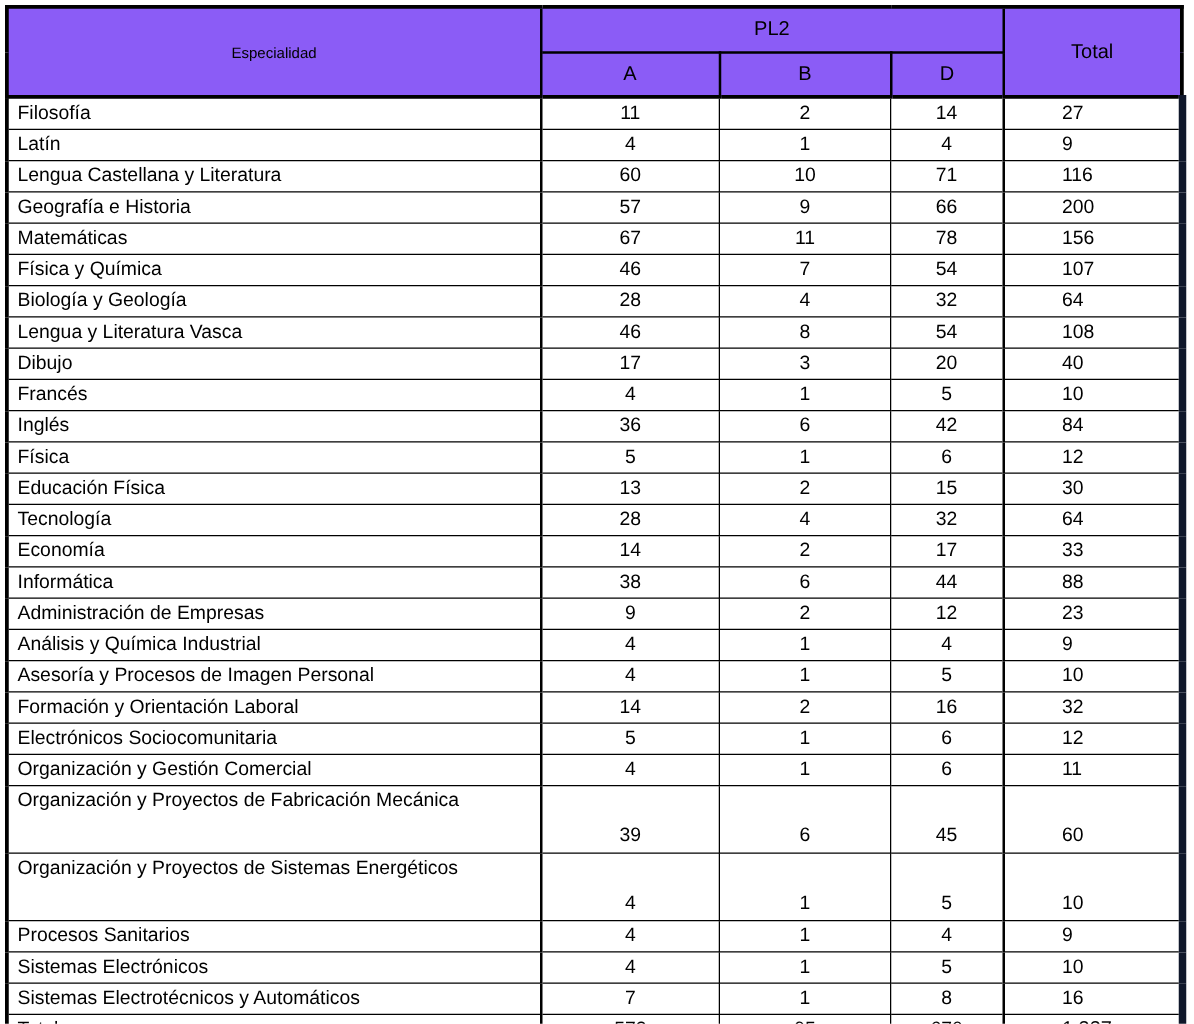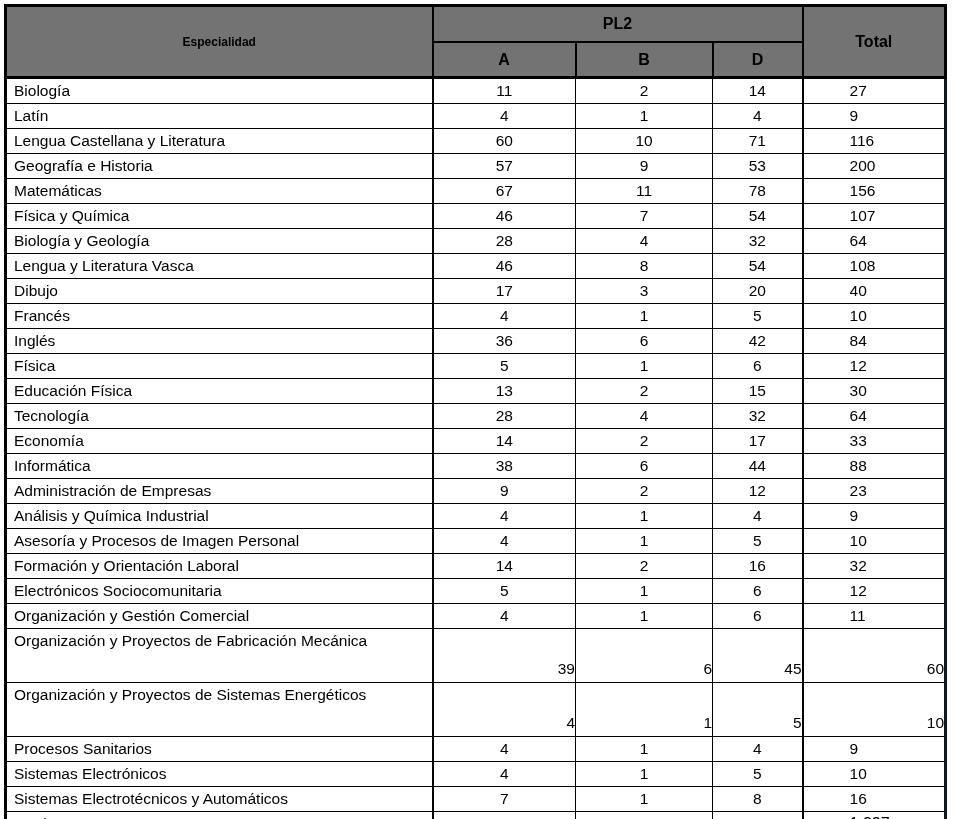--- a/index.html
+++ b/index.html
@@ -32,22 +32,22 @@
 
   
   col.c-esp   { width: 427px; }
   col.c-a     { width: 143px; }
   col.c-b     { width: 137px; }
   col.c-d     { width: 90px;  }
   col.c-total { width: 143px; }
 
   
   thead th {
-    background: #737373;
-    font-weight: bold;
+    background: #8b5cf6;
+    font-weight: normal;
     vertical-align: middle;
     border: 1px solid #000000;
     padding: 0;
   }
   th.h-esp {
     border-left: 3px solid #000;
     border-top: 3px solid #000;
     border-bottom: 3px solid #000;
     border-right: 2px solid #000;
     height: 67px;
@@ -97,36 +97,35 @@
   }
   tbody td.num {
     text-align: center;
   }
   tbody td.num.a { border-left: 2px solid #000; border-right: 1px solid #000; }
   tbody td.num.d { border-right: 2px solid #000; }
   tbody td.tot {
     text-align: left;
     padding-left: 46px;
     border-left: 2px solid #000;
-    border-right: 3px solid #0f172a;
+    border-right: 6px solid #0f172a;
   }
 
   
   tr.tall td { height: 50px; }
   tr.tall td.esp {
     text-align: justify;
     text-align-last: left;
     vertical-align: top;
     padding-top: 2px;
   }
   tr.tall td.num,
   tr.tall td.tot {
     vertical-align: bottom;
     padding-bottom: 3px;
-    text-align: right;
   }
 
   tr.grand td { border-bottom: 3px solid #000; }
   tr.grand td.esp { border-top: 1px solid #000; }
   tr.grand td.tot { font-size: 16px; }
 
   
 </style>
 </head>
 <body>
@@ -147,21 +146,21 @@
         <th class="h-total" rowspan="2">Total</th>
       </tr>
       <tr>
         <th class="h-sub first">A</th>
         <th class="h-sub">B</th>
         <th class="h-sub last">D</th>
       </tr>
     </thead>
     <tbody id="table-body">
         <tr>
-          <td class="esp">Biología</td>
+          <td class="esp">Filosofía</td>
           <td class="num a">11</td>
           <td class="num b">2</td>
           <td class="num d">14</td>
           <td class="tot">27</td>
         </tr>
         <tr>
           <td class="esp">Latín</td>
           <td class="num a">4</td>
           <td class="num b">1</td>
           <td class="num d">4</td>
@@ -171,21 +170,21 @@
           <td class="esp">Lengua Castellana y Literatura</td>
           <td class="num a">60</td>
           <td class="num b">10</td>
           <td class="num d">71</td>
           <td class="tot">116</td>
         </tr>
         <tr>
           <td class="esp">Geografía e Historia</td>
           <td class="num a">57</td>
           <td class="num b">9</td>
-          <td class="num d">53</td>
+          <td class="num d">66</td>
           <td class="tot">200</td>
         </tr>
         <tr>
           <td class="esp">Matemáticas</td>
           <td class="num a">67</td>
           <td class="num b">11</td>
           <td class="num d">78</td>
           <td class="tot">156</td>
         </tr>
         <tr>

